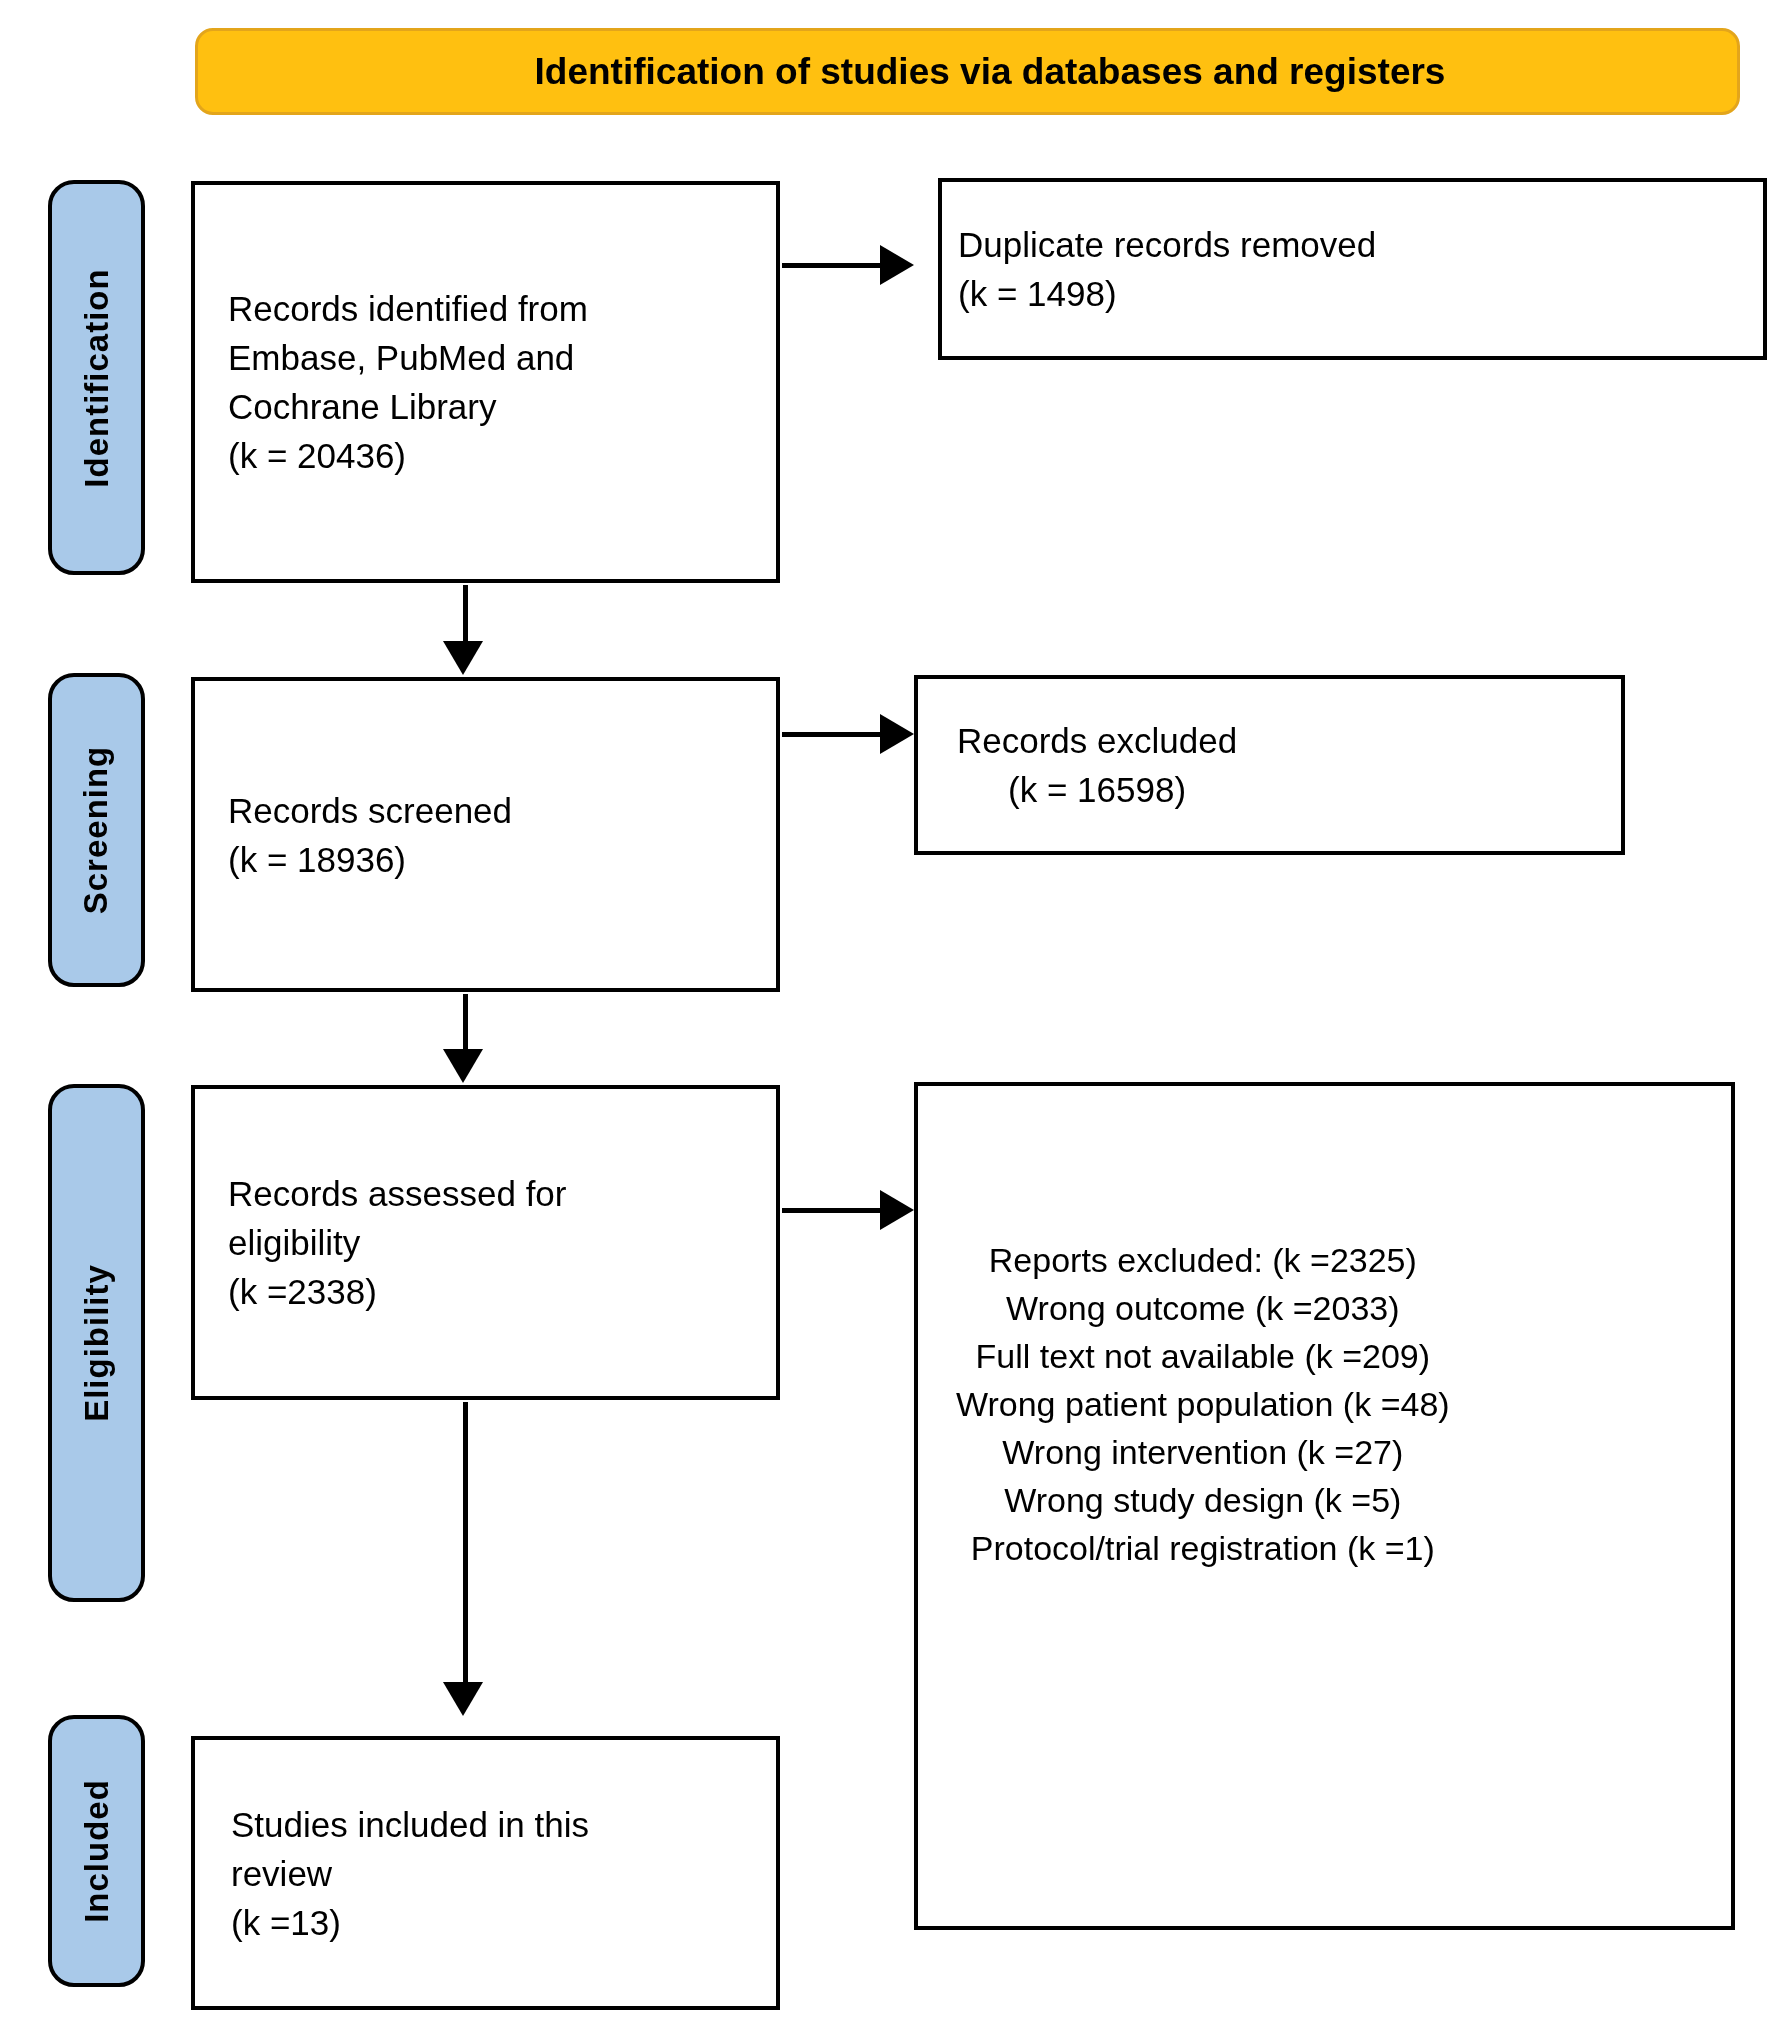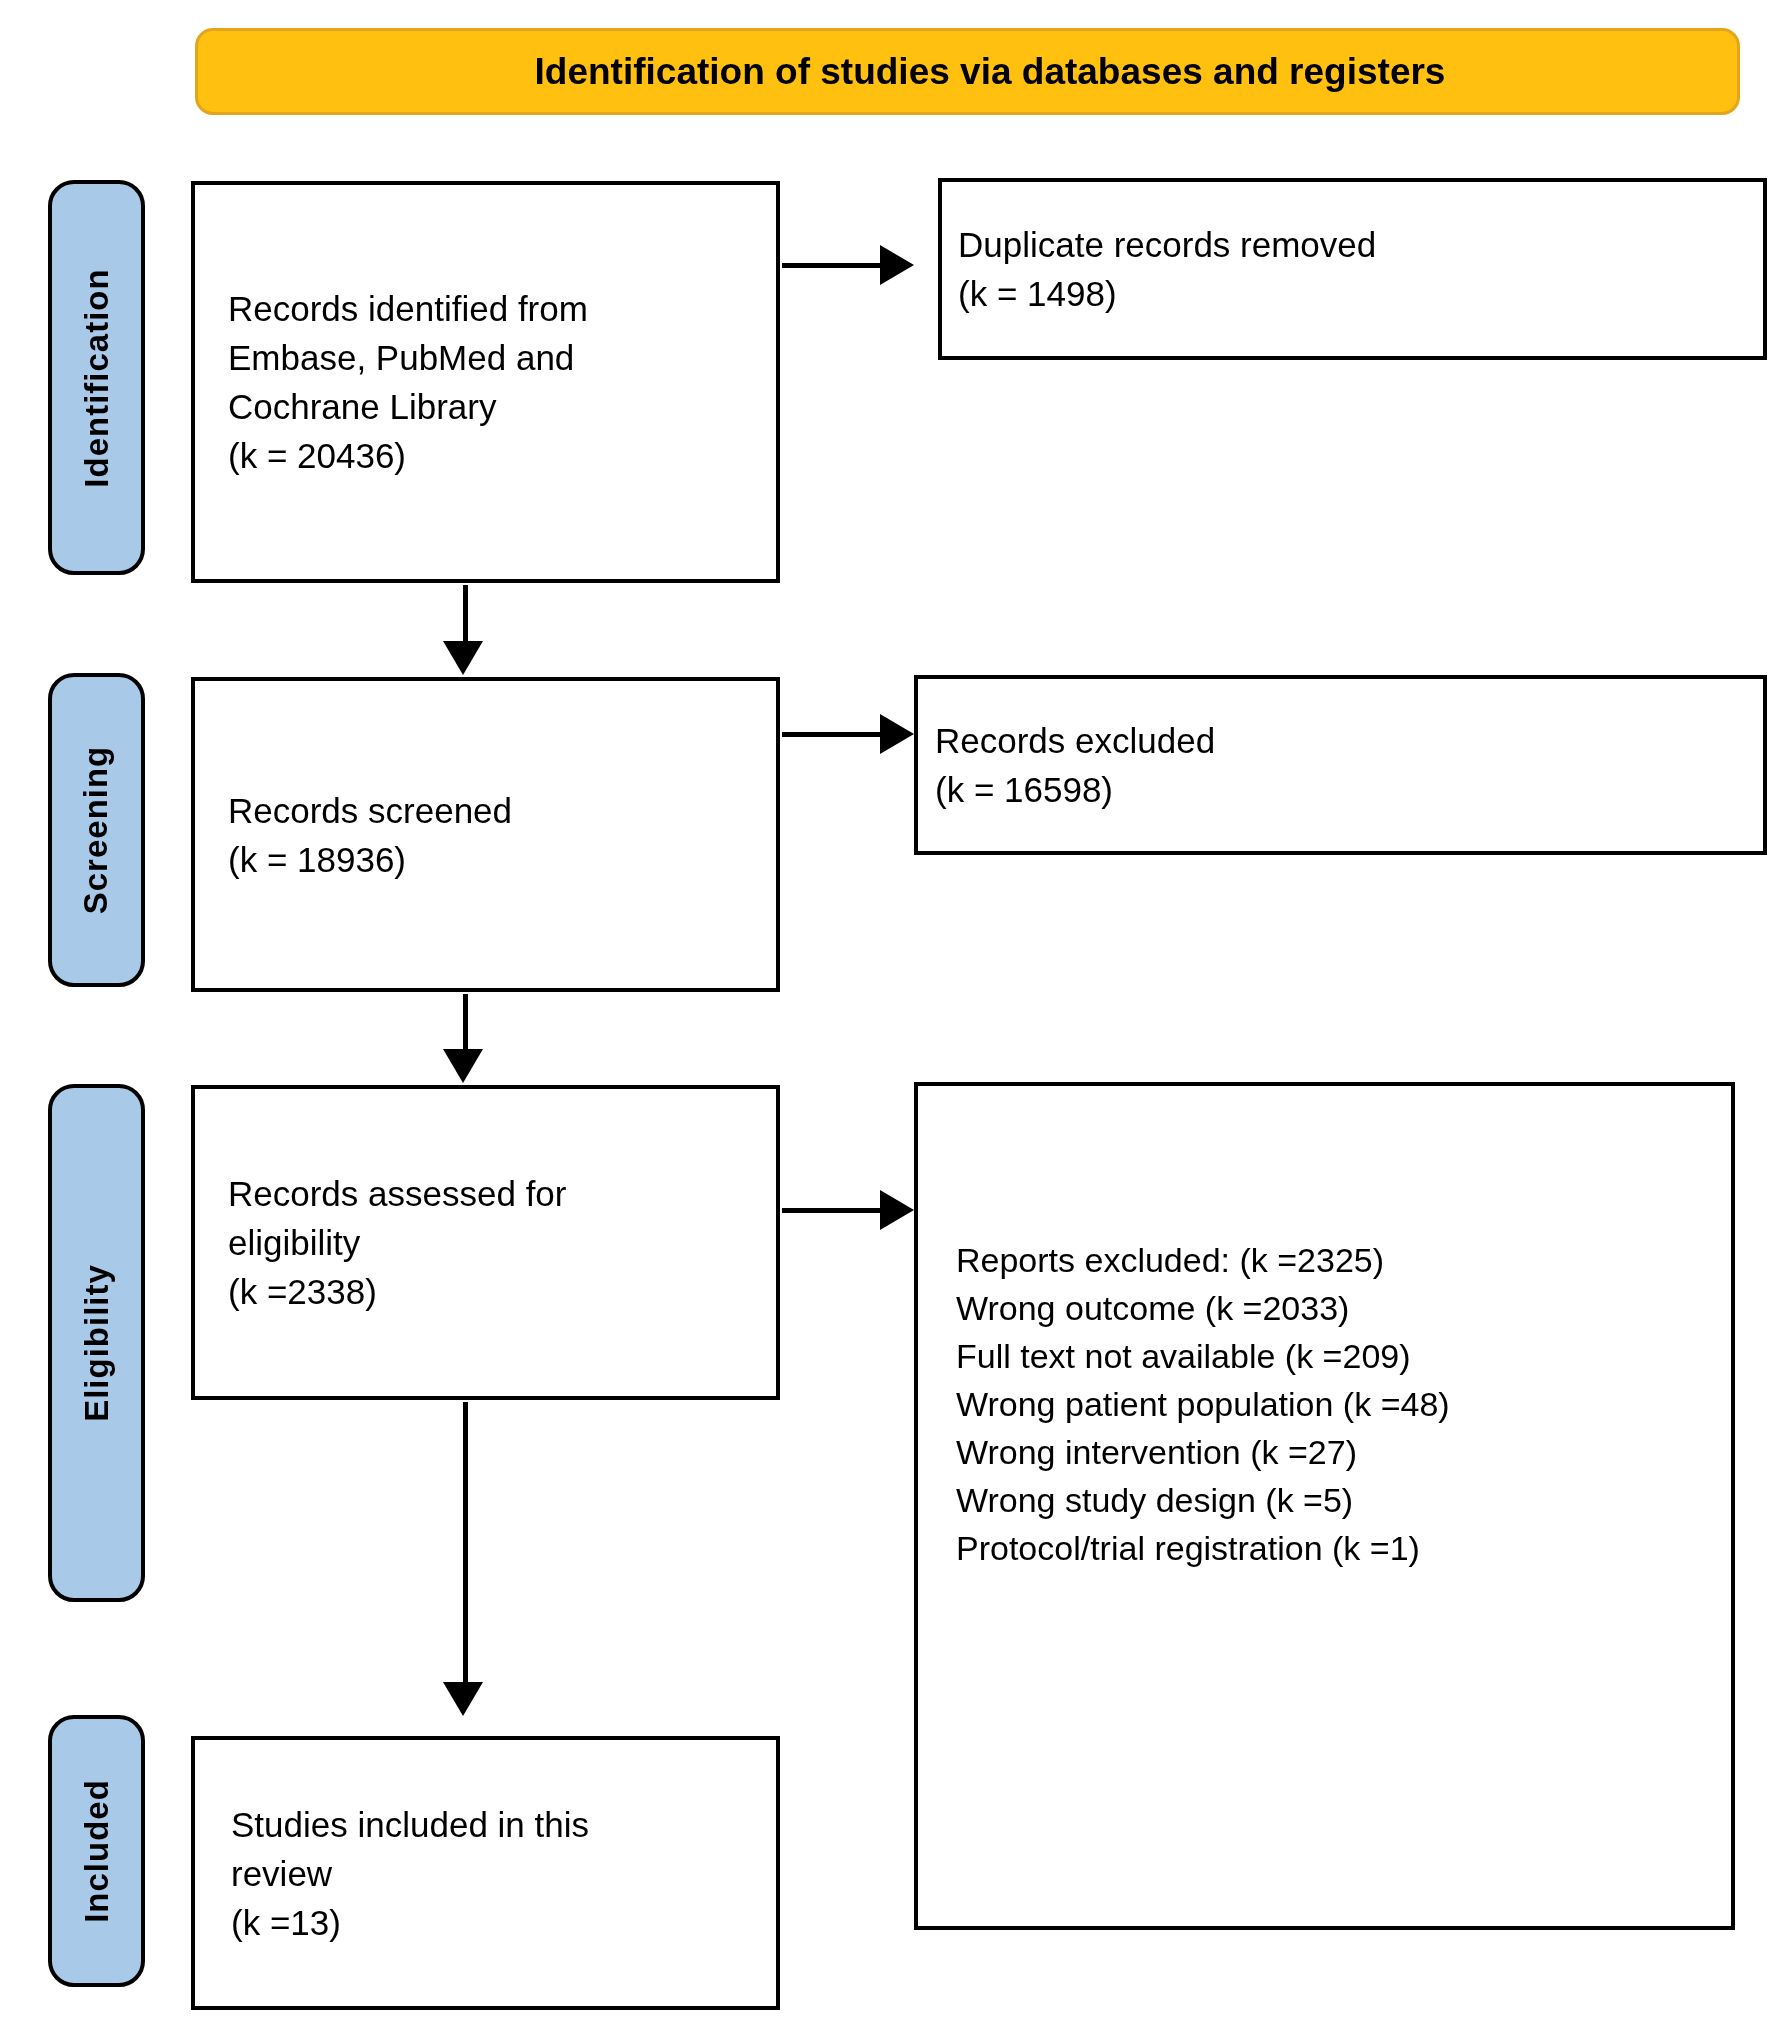--- a/index.html
+++ b/index.html
@@ -36,26 +36,26 @@
     box-sizing:border-box;display:flex;align-items:center;
   }
   .box-text{
     font-size:35px;line-height:1.4;white-space:pre-line;
   }
   .box-identified{left:191px;top:181px;width:589px;height:402px;padding-left:33px;}
   .box-screened{left:191px;top:677px;width:589px;height:315px;padding-left:33px;}
   .box-assessed{left:191px;top:1085px;width:589px;height:315px;padding-left:33px;}
   .box-included{left:191px;top:1720px;width:589px;height:274px;padding-left:36px;margin-top:16px;}
   .box-duplicates{left:914px;top:178px;width:829px;height:182px;padding-left:16px;margin-left:24px;}
-  .box-excluded{left:914px;top:675px;width:853px;height:180px;padding-left:17px;}
+  .box-excluded{left:914px;top:675px;width:711px;height:180px;padding-left:39px;text-align:center;}
   .box-reports{
     left:914px;top:1082px;width:821px;height:848px;padding:150px 10px 10px 38px;
     align-items:flex-start;
   }
-  .reports-lines{font-size:34px;line-height:48px;}
+  .reports-lines{font-size:34px;line-height:48px;text-align:center;}
   .reports-lines div{white-space:nowrap;}
   
   .v-line{position:absolute;width:5px;background:#000;}
   .v-head{
     position:absolute;width:0;height:0;
     border-left:20px solid transparent;border-right:20px solid transparent;
     border-top:34px solid #000;
   }
   .h-line{position:absolute;height:5px;background:#000;}
   .h-head{

